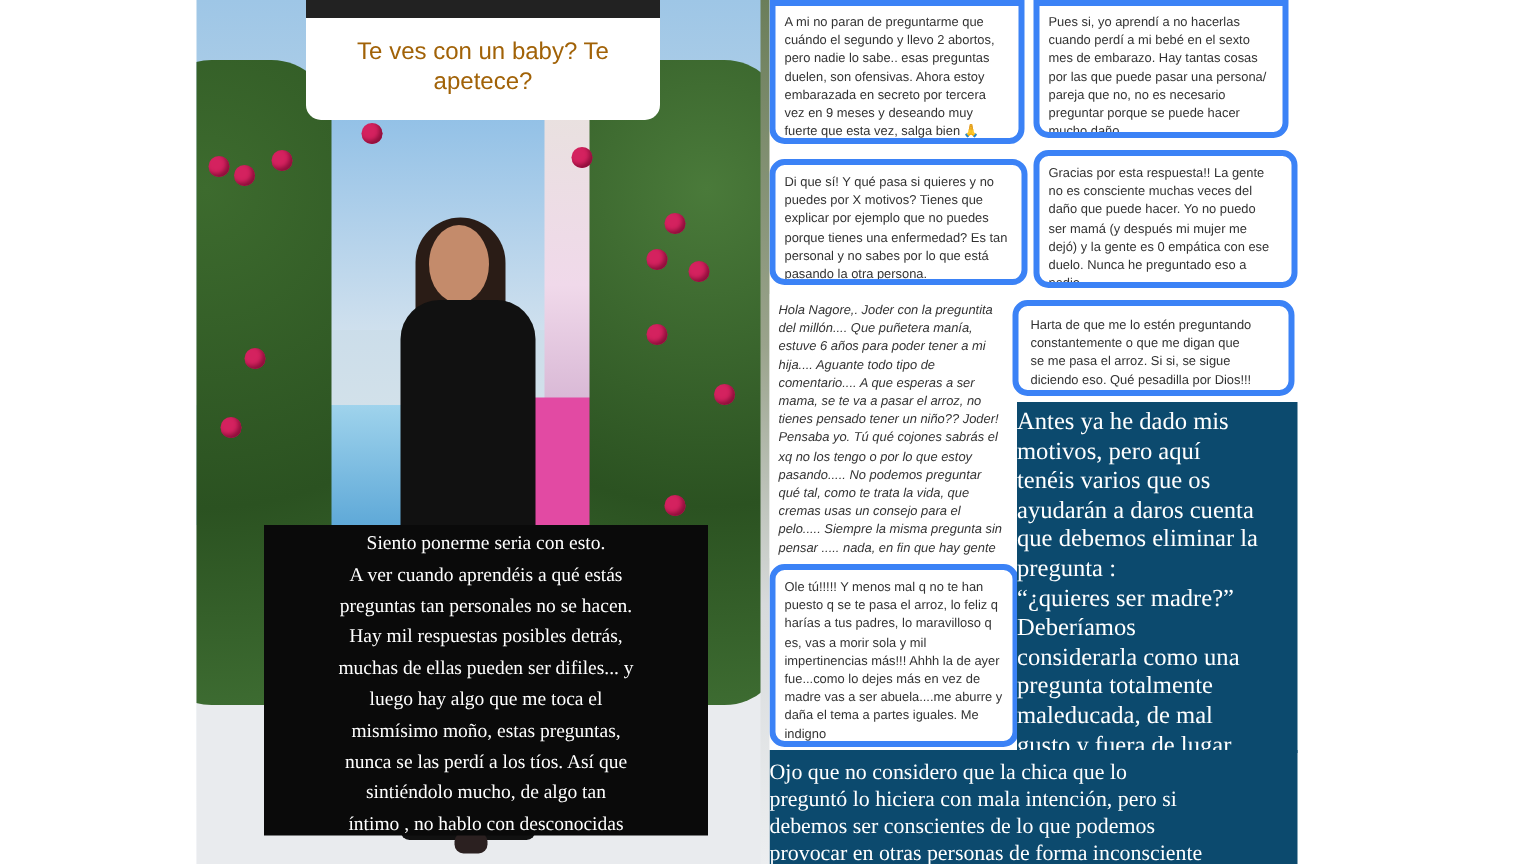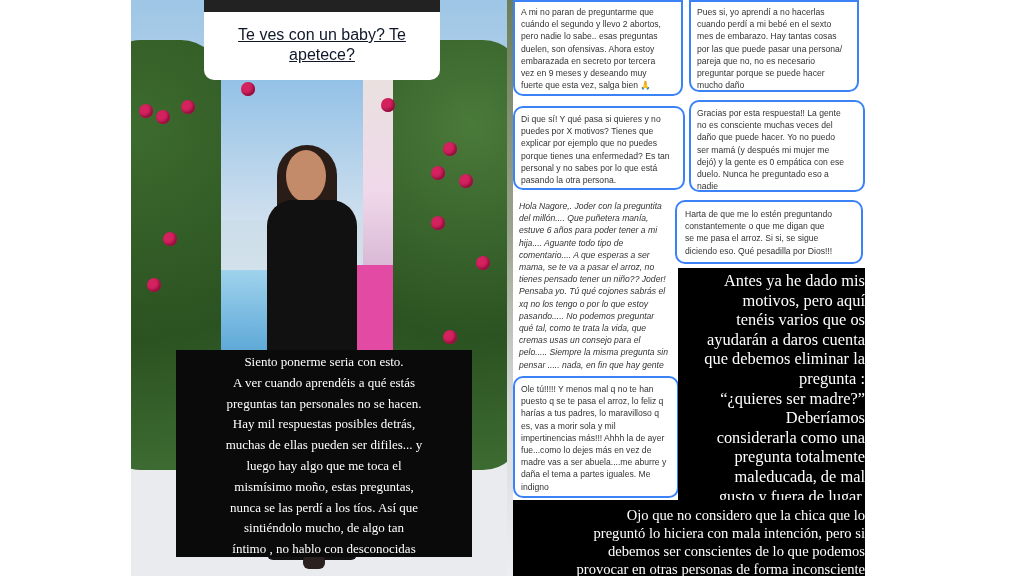--- a/index.html
+++ b/index.html
@@ -26,44 +26,44 @@
   .person-body { position: absolute; left: 136px; top: 200px; width: 90px; height: 360px; border-radius: 26px 26px 6px 6px; background: #111111; }
   .person-shoe { position: absolute; left: 172px; top: 555px; width: 22px; height: 14px; border-radius: 6px; background: #2b2020; }
 
   .question-card {
     position: absolute; left: 73px; top: 0; width: 236px; height: 80px;
     background: #ffffff; border-radius: 0 0 10px 10px;
     display: flex; flex-direction: column; align-items: center; justify-content: center;
     padding-top: 10px;
   }
   .question-card-header { position: absolute; left: 0; top: 0; width: 100%; height: 12px; background: #222222; }
-  .question-text { font-family: "Liberation Sans", sans-serif; font-size: 16px; line-height: 20px; color: #0f172a; text-align: center; text-decoration: underline; }
+  .question-text { font-family: "Liberation Sans", sans-serif; font-size: 16px; line-height: 20px; color: #a16207; text-align: center; }
 
   .caption-left {
     position: absolute; left: 45px; top: 350px; width: 296px; height: 207px;
     background: #0a0a0a; color: #ffffff;
     font-family: "Liberation Serif", serif; font-size: 13px; line-height: 20.8px; text-align: center;
     padding-top: 2px;
   }
   .caption-left div { white-space: nowrap; }
 
   
   .collage { position: absolute; left: 513px; top: 0; width: 356px; height: 576px; background: #ffffff; overflow: hidden; }
   .collage-bleed { position: absolute; left: 507px; top: 0; width: 8px; height: 576px; background: linear-gradient(180deg,#6b7e5a,#9aa38c 40%, #d7dadb 70%, #eceef0); }
 
   .msg {
-    position: absolute; background: #ffffff; border: 2px solid #3b82f6; border-radius: 10px;
+    position: absolute; background: #ffffff; border: 4px solid #3b82f6; border-radius: 10px;
     color: #333333; font-family: "Liberation Sans", sans-serif; font-size: 8.6px; line-height: 12.2px;
     padding: 4px 6px; overflow: hidden;
   }
   .msg div { white-space: nowrap; }
 
   .black-box {
-    position: absolute; background: #000000; color: #ffffff;
-    font-family: "Liberation Serif", serif; text-align: right;
+    position: absolute; background: #0c4a6e; color: #ffffff;
+    font-family: "Liberation Serif", serif; text-align: left;
   }
   .black-box div { white-space: nowrap; }
   .box-right { left: 165px; top: 268px; width: 187px; height: 234px; font-size: 16.4px; line-height: 19.6px; padding-top: 3px; }
   .box-bottom { left: 0; top: 500px; width: 352px; height: 76px; font-size: 14.6px; line-height: 18px; padding-top: 6px; }
 </style>
 </head>
 <body>
 
 <div class="story-left">
   <div class="photo-sky"></div>

